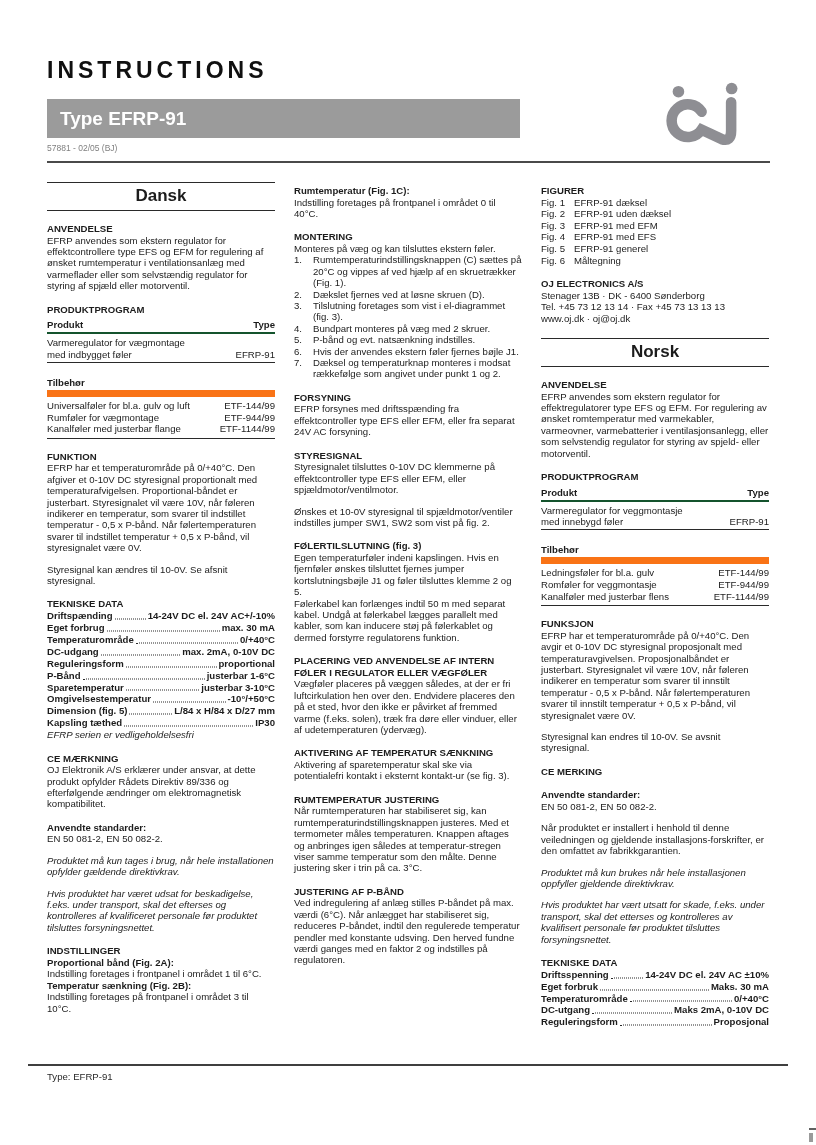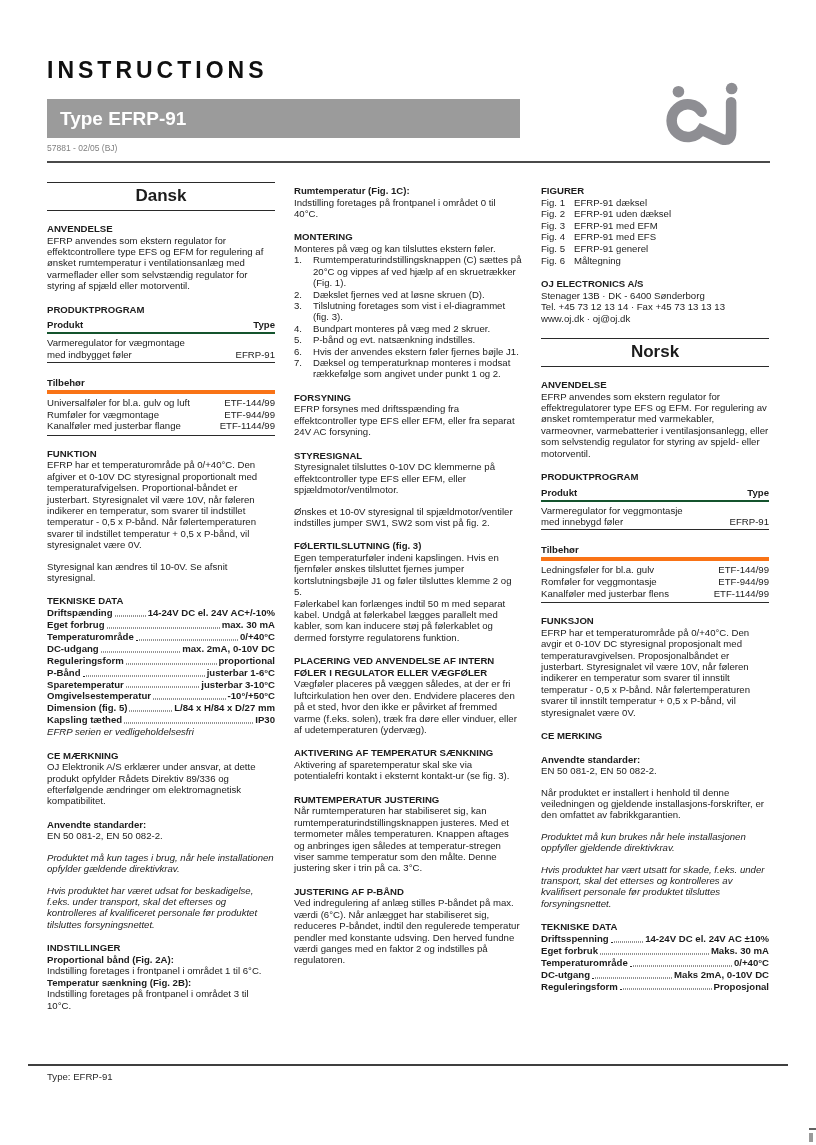--- a/index.html
+++ b/index.html
@@ -22,21 +22,21 @@
   .sec-title { font-size:9.6px; font-weight:bold; margin-top:12px; line-height:11.6px; }
   .sec-title.first { margin-top:3px; }
   .p { font-size:9.6px; line-height:11.4px; margin:0; }
   .p.sp { margin-top:10px; }
   .it { font-style:italic; }
   .sub-title { font-size:9.6px; font-weight:bold; line-height:11.6px; }
   
   .tbl-head { display:flex; justify-content:space-between; font-size:9.6px; font-weight:bold; border-bottom:2px solid #14532d; padding:2px 0 2px; margin-top:2px; }
   .tbl-row { display:flex; justify-content:space-between; align-items:flex-end; font-size:9.6px; line-height:11.4px; padding:3px 0 2px; border-bottom:1.5px solid #2a2a2a; }
   .tbl-row .name { width:155px; }
-  .sub-head { font-size:9.6px; font-weight:bold; border-bottom:4px solid #f97316; padding:2px 0 2px; margin-top:12px; }
+  .sub-head { font-size:9.6px; font-weight:bold; border-bottom:7px solid #f97316; padding:2px 0 2px; margin-top:12px; }
   .acc-rows { border-bottom:1.5px solid #2a2a2a; padding:3px 0 3px; }
   .acc-row { display:flex; justify-content:space-between; font-size:9.6px; line-height:11.6px; }
   
   .td-row { display:flex; font-size:9.6px; line-height:11.9px;font-weight:bold; }
   .td-row .leader { flex:1; border-bottom:1.4px dotted #2a2a2a; margin:0 2px; align-self:flex-end; transform:translateY(-2.5px); }
   .td-row .tval { white-space:nowrap; }
   
   .step { display:flex; font-size:9.6px; line-height:11.4px; }
   .step .num { width:19px; flex:none; }
   .step .txt { flex:1; }
@@ -291,20 +291,21 @@
           <span>ETF-944/99</span>
         </div>
         <div class="acc-row">
           <span>Kanalføler med justerbar flens</span>
           <span>ETF-1144/99</span>
         </div>
       </div>
 
       <div class="sec-title">FUNKSJON</div>
       <p class="p">EFRP har et temperaturområde på 0/+40°C. Den avgir et 0-10V DC styresignal proposjonalt med temperaturavgivelsen. Proposjonalbåndet er justerbart. Styresignalet vil være 10V, når føleren indikerer en temperatur som svarer til innstilt temperatur - 0,5 x P-bånd. Når følertemperaturen svarer til innstilt temperatur + 0,5 x P-bånd, vil styresignalet være 0V.</p>
+      <p class="p sp">Styresignal kan endres til 10-0V. Se avsnit styresignal.</p>
 
       <div class="sec-title">CE MERKING</div>
 
       <div class="sec-title">Anvendte standarder:</div>
       <p class="p">EN 50 081-2, EN 50 082-2.</p>
 
       <p class="p sp">Når produktet er installert i henhold til denne veiledningen og gjeldende installasjons-forskrifter, er den omfattet av fabrikkgarantien.</p>
       <p class="p it sp">Produktet må kun brukes når hele installasjonen oppfyller gjeldende direktivkrav.</p>
       <p class="p it sp">Hvis produktet har vært utsatt for skade, f.eks. under transport, skal det etterses og kontrolleres av kvalifisert personale før produktet tilsluttes forsyningsnettet.</p>
 

